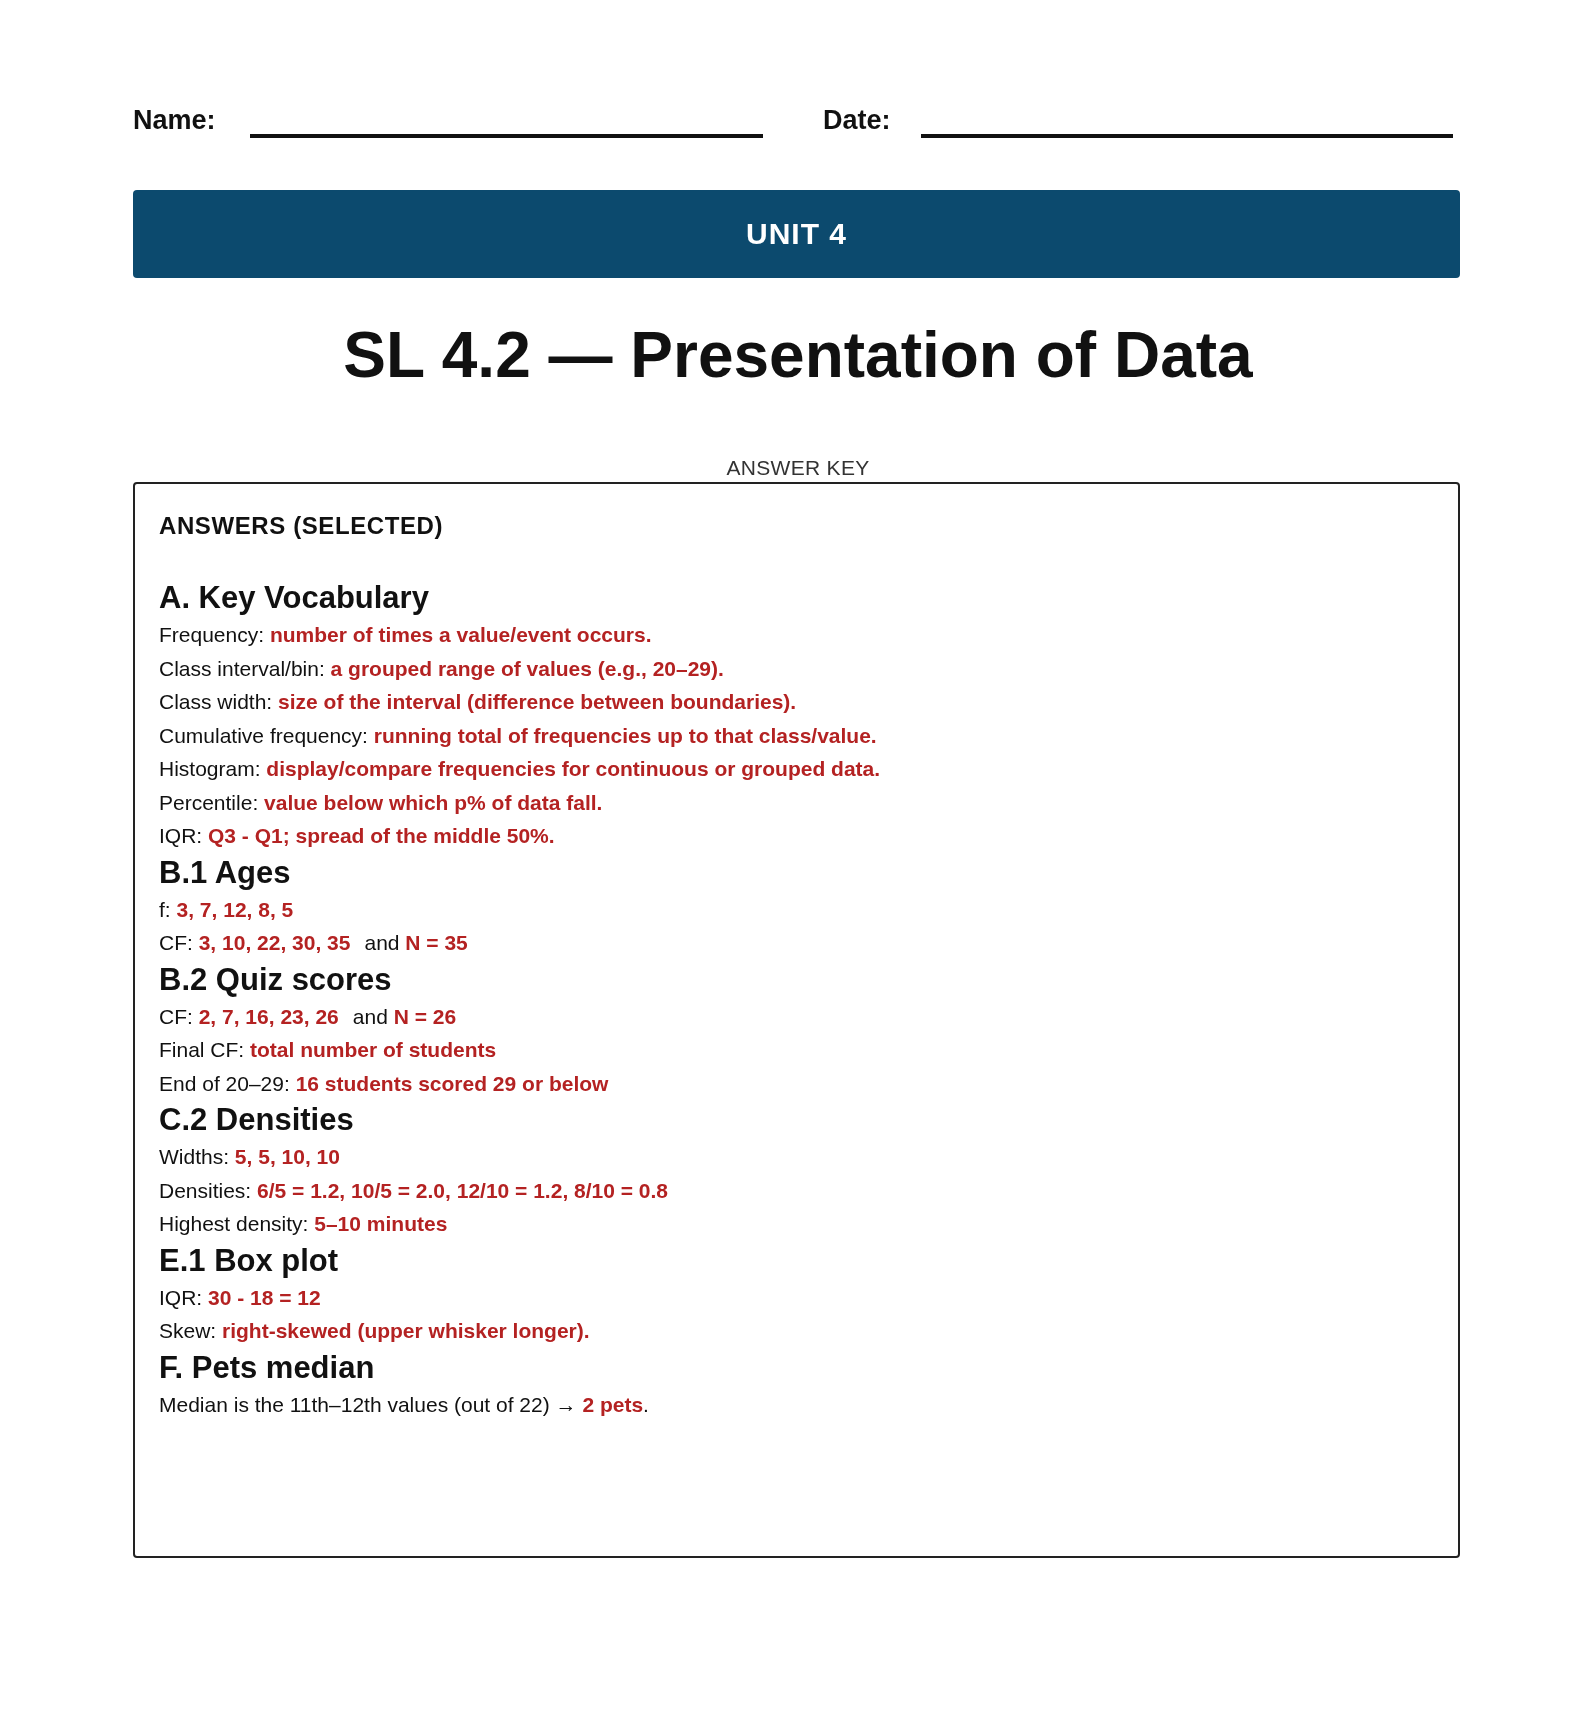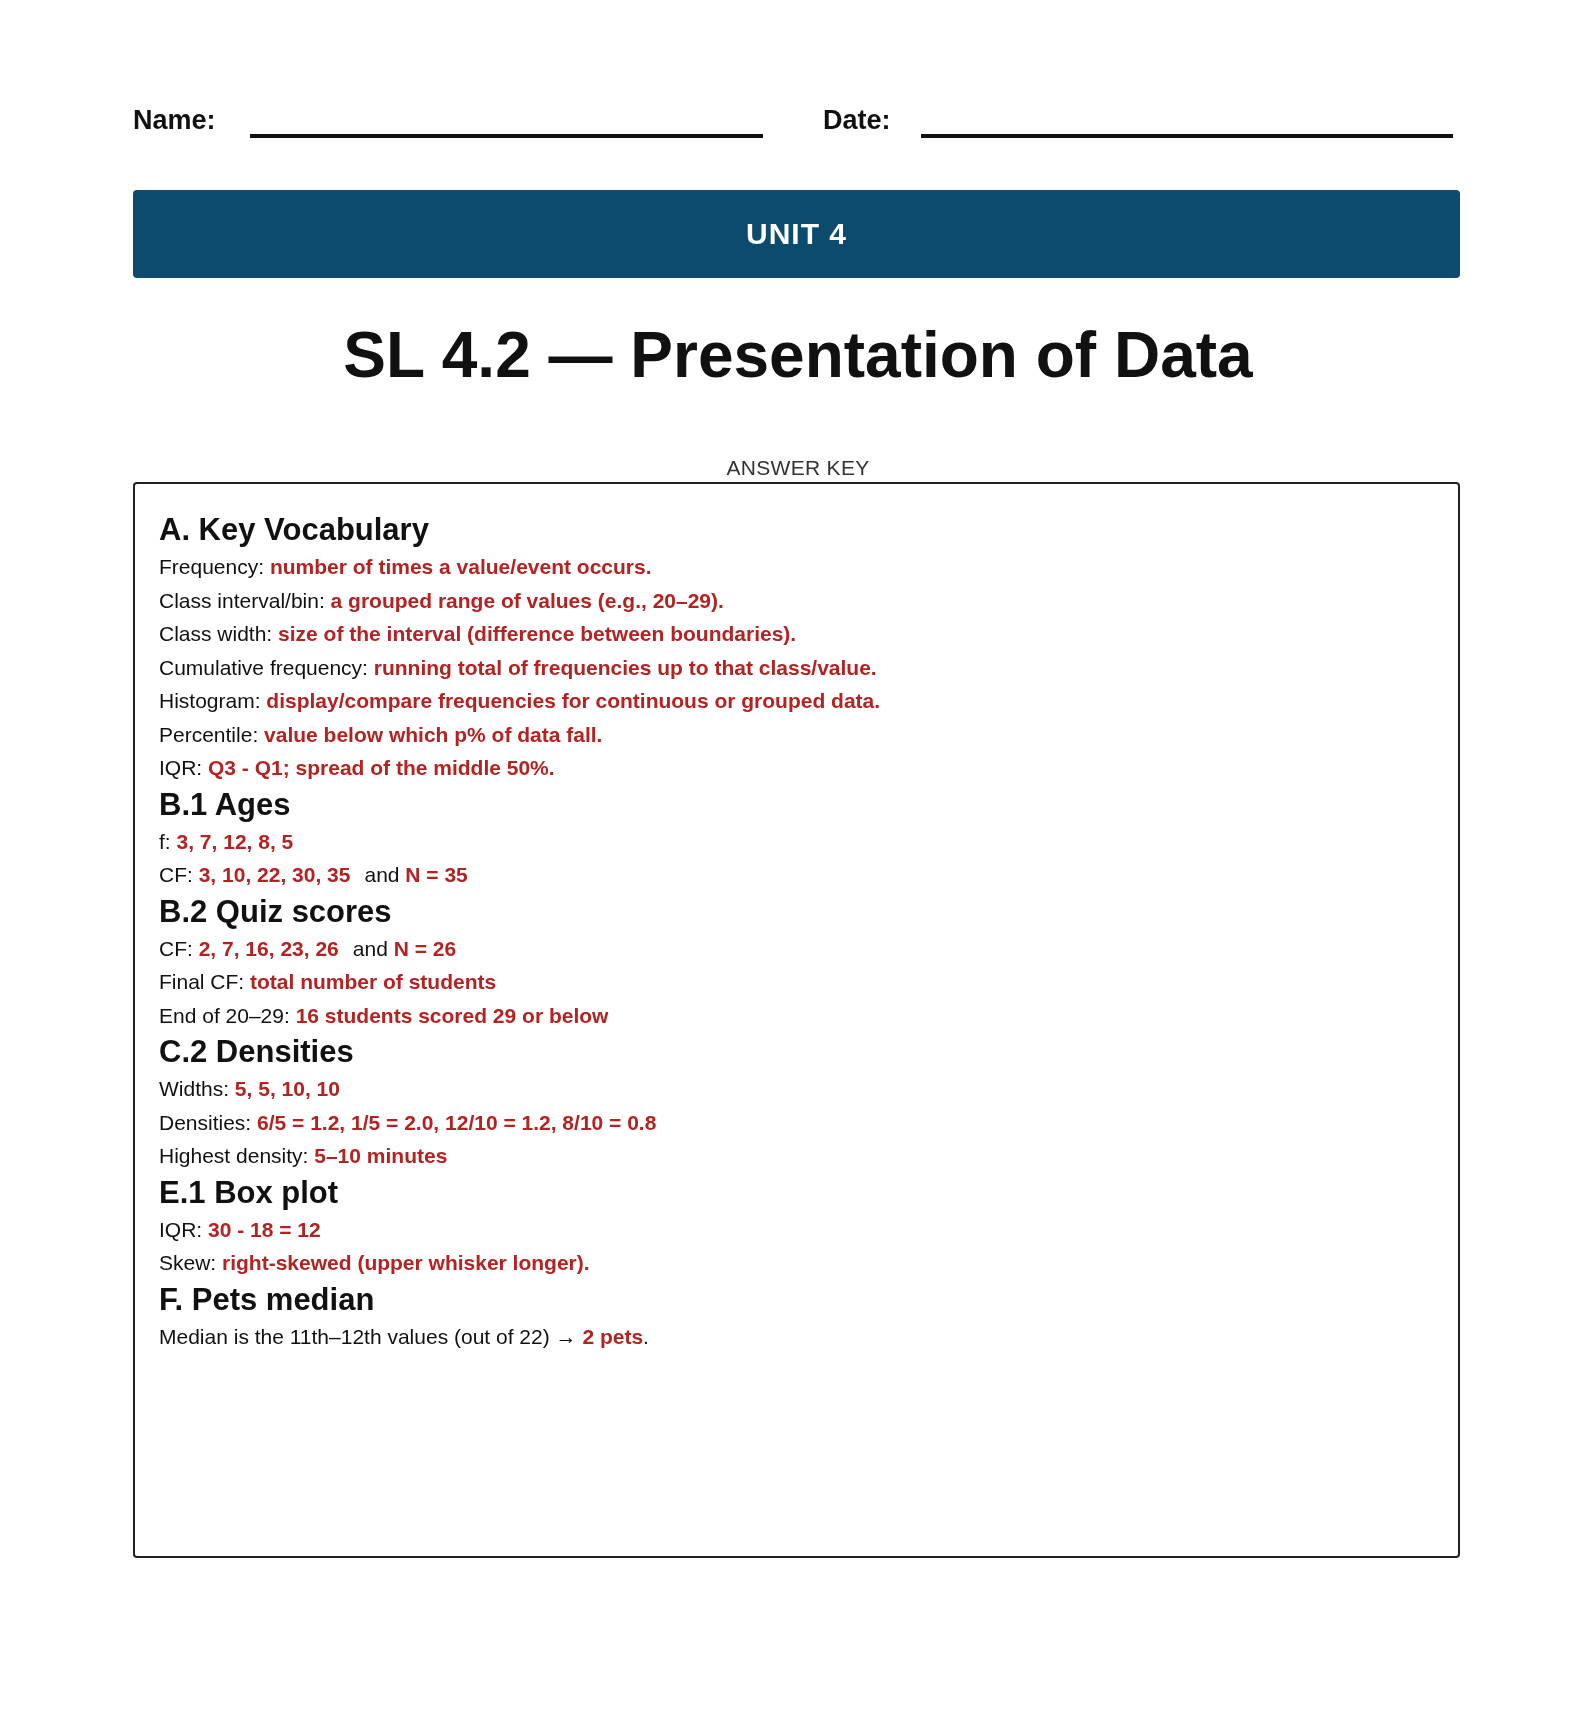--- a/index.html
+++ b/index.html
@@ -31,20 +31,21 @@
 </div>
 
 <div class="banner">
   <span>UNIT 4</span>
 </div>
 
 <div class="title">SL 4.2 — Presentation of Data</div>
 <div class="subtitle">ANSWER KEY</div>
 
 <div class="answers">
+  <div class="answers-heading">ANSWERS (SELECTED)</div>
 
   <div class="section">
     <div class="section-h">A. Key Vocabulary</div>
     <div class="line"><span>Frequency: </span><span class="ans">number of times a value/event occurs.</span></div>
     <div class="line"><span>Class interval/bin: </span><span class="ans">a grouped range of values (e.g., 20–29).</span></div>
     <div class="line"><span>Class width: </span><span class="ans">size of the interval (difference between boundaries).</span></div>
     <div class="line"><span>Cumulative frequency: </span><span class="ans">running total of frequencies up to that class/value.</span></div>
     <div class="line"><span>Histogram: </span><span class="ans">display/compare frequencies for continuous or grouped data.</span></div>
     <div class="line"><span>Percentile: </span><span class="ans">value below which p% of data fall.</span></div>
     <div class="line"><span>IQR: </span><span class="ans">Q3 - Q1; spread of the middle 50%.</span></div>
@@ -59,21 +60,21 @@
   <div class="section">
     <div class="section-h">B.2 Quiz scores</div>
     <div class="line"><span>CF: </span><span class="ans">2, 7, 16, 23, 26</span><span class="gap"></span><span>and </span><span class="ans">N = 26</span></div>
     <div class="line"><span>Final CF: </span><span class="ans">total number of students</span></div>
     <div class="line"><span>End of 20–29: </span><span class="ans">16 students scored 29 or below</span></div>
   </div>
 
   <div class="section">
     <div class="section-h">C.2 Densities</div>
     <div class="line"><span>Widths: </span><span class="ans">5, 5, 10, 10</span></div>
-    <div class="line"><span>Densities: </span><span class="ans">6/5 = 1.2, 1/5 = 2.0, 12/10 = 1.2, 8/10 = 0.8</span></div>
+    <div class="line"><span>Densities: </span><span class="ans">6/5 = 1.2, 10/5 = 2.0, 12/10 = 1.2, 8/10 = 0.8</span></div>
     <div class="line"><span>Highest density: </span><span class="ans">5–10 minutes</span></div>
   </div>
 
   <div class="section">
     <div class="section-h">E.1 Box plot</div>
     <div class="line"><span>IQR: </span><span class="ans">30 - 18 = 12</span></div>
     <div class="line"><span>Skew: </span><span class="ans">right-skewed (upper whisker longer).</span></div>
   </div>
 
   <div class="section">

